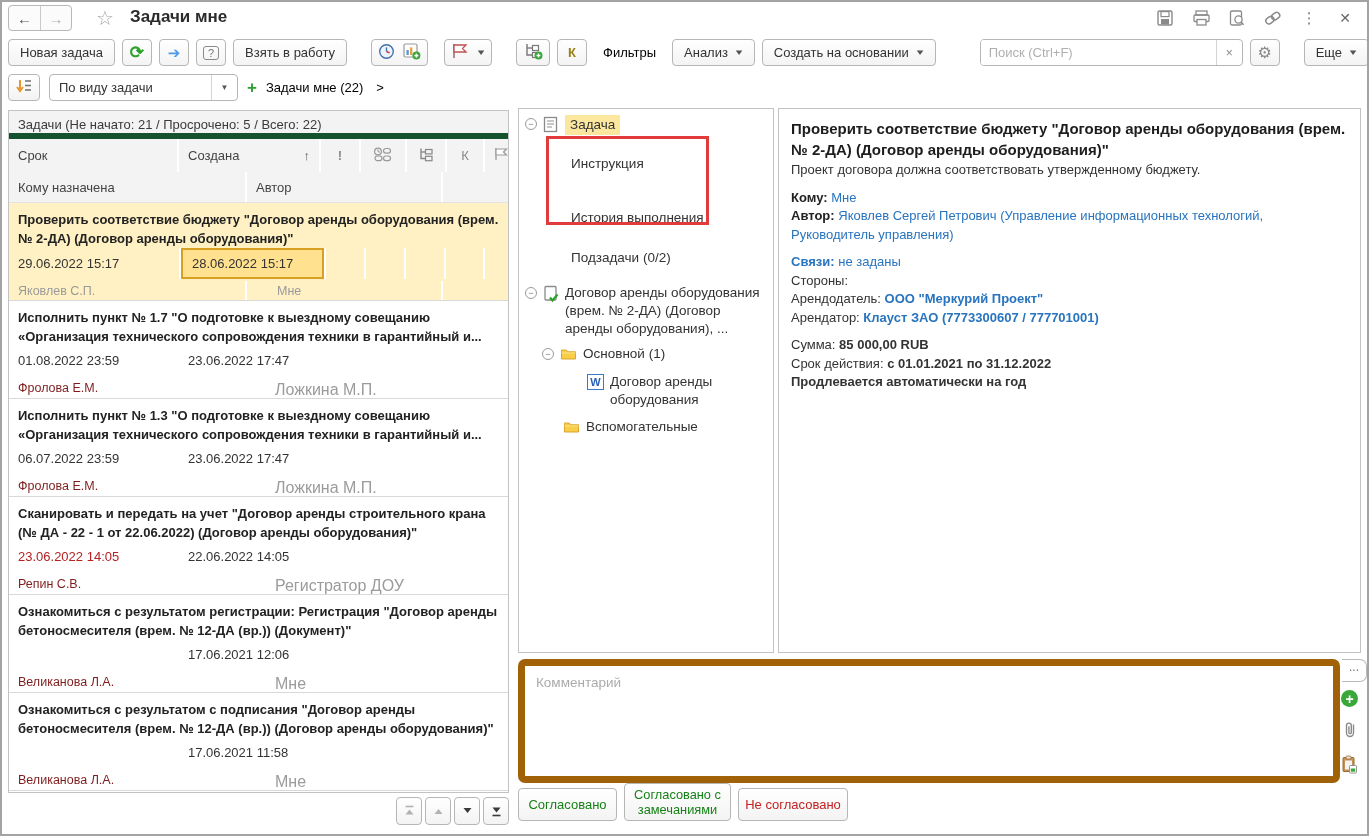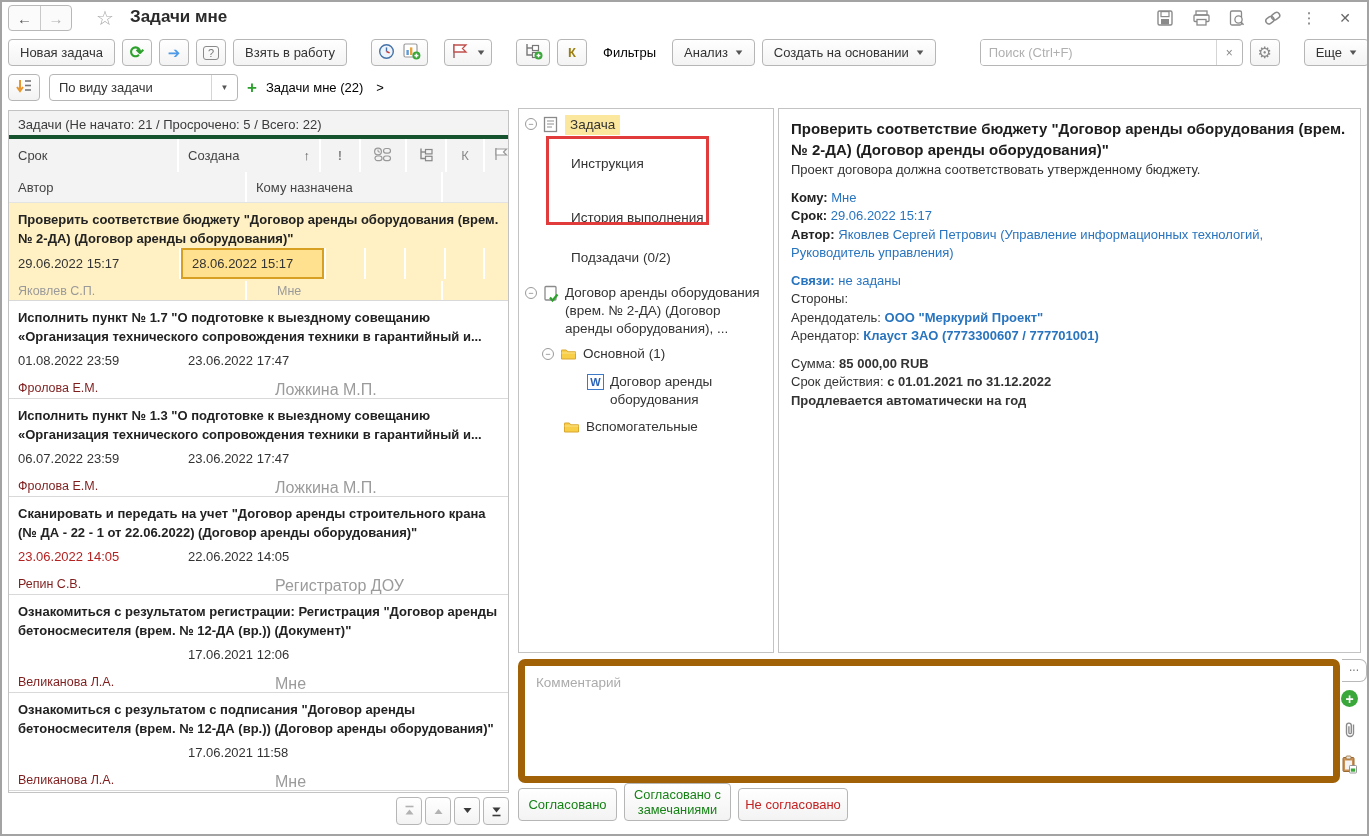--- a/index.html
+++ b/index.html
@@ -41,21 +41,21 @@
   .gearbtn { font-size:16px; color:#8a8a8a; }
 
   .subbar { position:absolute; top:74px; left:8px; display:flex; align-items:center; gap:9px; }
   .select { display:flex; align-items:center; width:189px; height:27px; border:1px solid #b6b6b6; border-radius:4px; background:#fff; }
   .select .sel-text { flex:1; padding:0 9px; }
   .select .sel-caret { width:26px; height:100%; border-left:1px solid #d5d5d5; display:flex; align-items:center; justify-content:center; color:#555; font-size:8px; }
   .green-plus { color:#2ca12c; font-size:17px; font-weight:bold; }
 
   
   .list { position:absolute; left:8px; top:110px; width:501px; height:683px; border:1px solid #c3c3c3; background:#fff; overflow:hidden; }
-  .list-header { height:28px; background:#f3f3f3; border-bottom:4px solid #14532d; padding:6px 9px 0; color:#3a3a3a; }
+  .list-header { height:28px; background:#f3f3f3; border-bottom:6px solid #14532d; padding:6px 9px 0; color:#3a3a3a; }
   .colrow1 { display:grid; grid-template-columns:168px 140px 38px 44px 38px 36px 33px; column-gap:2px; height:33px; background:#fff; }
   .colrow1 > div { background:#f3f3f3; display:flex; align-items:center; padding:0 9px; color:#444; }
   .colrow1 .cc { justify-content:center; padding:0; color:#8a8a8a; }
   .colrow2 { display:grid; grid-template-columns:236px 194px 67px; column-gap:2px; height:31px; background:#fff; border-bottom:1px solid #e3e3e3; }
   .colrow2 > div { background:#f3f3f3; display:flex; align-items:center; padding:0 9px; color:#444; }
   .created-head { justify-content:space-between; }
   .sort-arrow { color:#555; font-size:13px; }
 
   .trow { position:relative; height:98px; border-bottom:1px solid #d9d9d9; background:#fff; overflow:hidden; }
   .trow .ttl { padding:7px 9px 0; font-weight:bold; line-height:19px; color:#222;
@@ -313,22 +313,22 @@
       <span>
         <svg width="17" height="14" viewBox="0 0 17 14">
             <path d="M3 1 L3 13" stroke="#999" stroke-width="1.3"></path>
             <path d="M3 2 L13.5 2 L10.5 5 L13.5 8 L3 8 Z" fill="#fff" stroke="#999" stroke-width="1.2"></path>
           </svg>
       </span>
     </div>
   </div>
 
   <div class="colrow2">
+    <div>Кому назначена</div>
     <div>Автор</div>
-    <div>Кому назначена</div>
     <div></div>
   </div>
 
   <div class="trow selected">
     <div class="ttl">Проверить соответствие бюджету "Договор аренды оборудования (врем. № 2-ДА) (Договор аренды оборудования)"</div>
     <div class="sel-dates">
       <div>29.06.2022 15:17</div>
       <div class="cell-sel">28.06.2022 15:17</div>
       <div></div>
       <div></div>
@@ -467,24 +467,20 @@
   </div>
 </div>
 
 <div class="rightpanel">
   <div class="det-title">Проверить соответствие бюджету "Договор аренды оборудования (врем. № 2-ДА) (Договор аренды оборудования)"</div>
   <div class="det-line">Проект договора должна соответствовать утвержденному бюджету.</div>
   <div class="spacer9"></div>
   <div class="det-line">
     <span class="lbl-b">Кому:</span>
     <span class="blue">Мне</span>
-  </div>
-  <div class="det-line">
-    <span class="lbl-b">Срок:</span>
-    <span class="blue">29.06.2022 15:17</span>
   </div>
   <div class="det-line" style="max-width:540px">
     <span class="lbl-b">Автор:</span>
     <span class="blue">Яковлев Сергей Петрович (Управление информационных технологий, Руководитель управления)</span>
   </div>
   <div class="spacer9"></div>
   <div class="det-line">
     <span class="bluebold">Связи:</span>
     <span class="blue">не заданы</span>
   </div>

